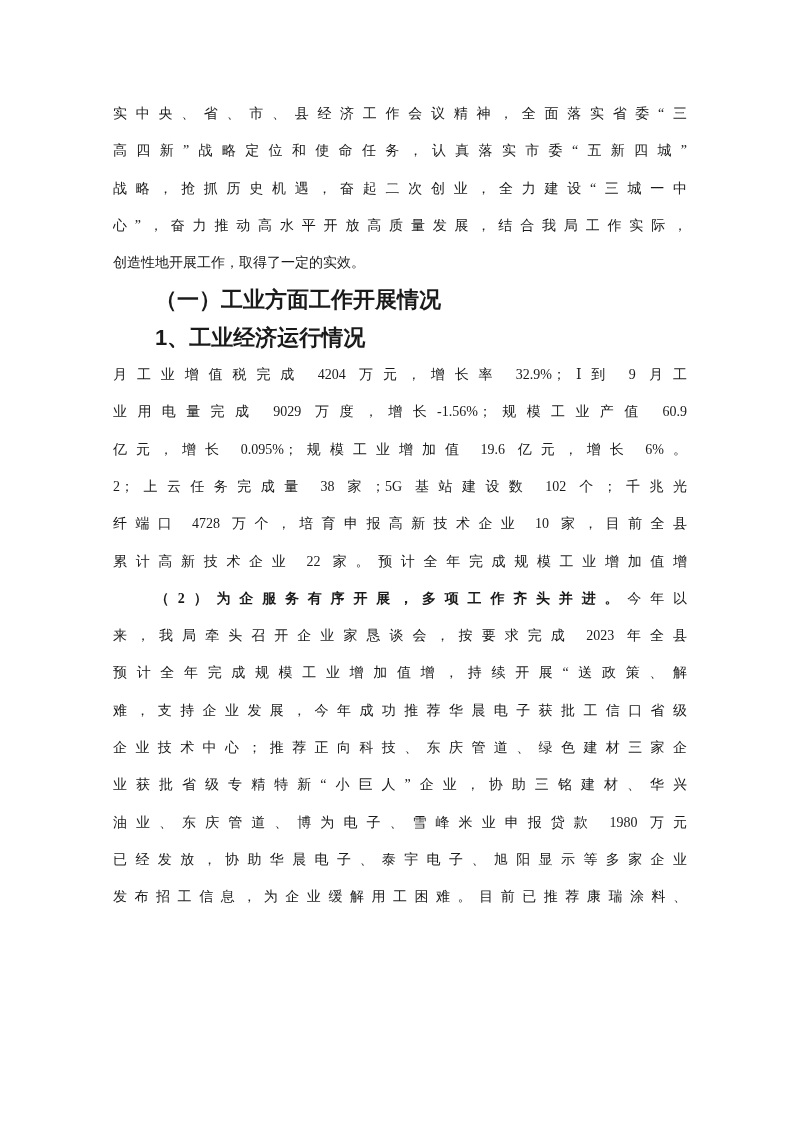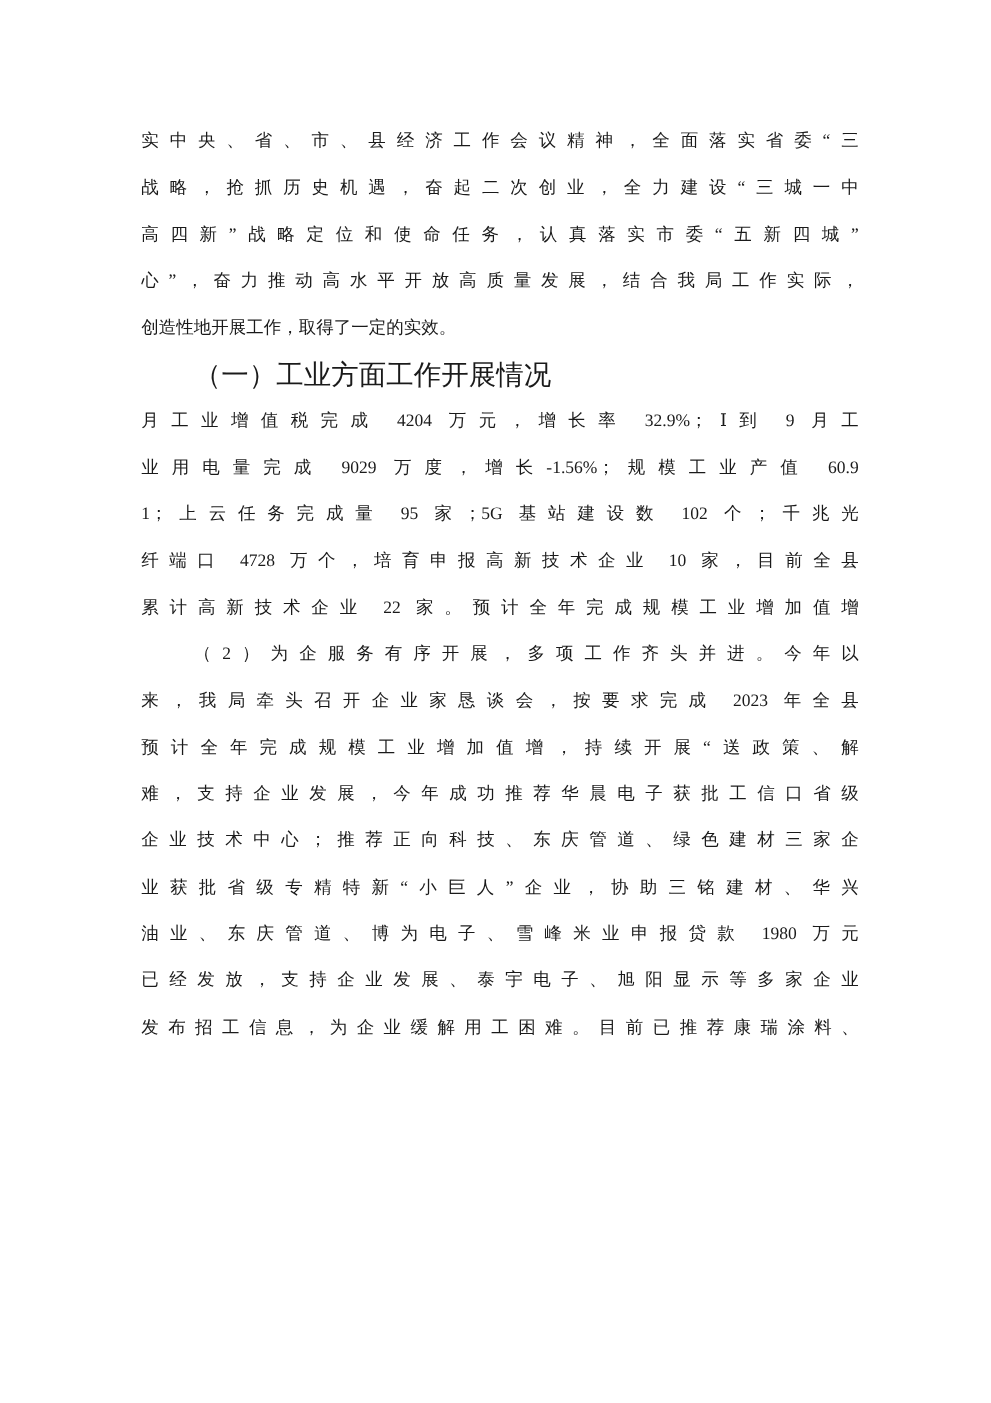--- a/index.html
+++ b/index.html
@@ -36,41 +36,43 @@
   .line.h1 {
     font-family: "Liberation Sans", "DejaVu Sans", sans-serif;
     font-weight: 700;
     font-size: 22px;
   }
   .line.h2 {
     font-family: "Liberation Sans", "DejaVu Sans", sans-serif;
     font-weight: 600;
     font-size: 22px;
   }
-  .b { font-weight: 400; margin-top: 37px; }
+  .b { font-weight: 700; margin-top: 37px; }
 </style>
 </head>
 <body>
 
 <div class="page">
   <div class="text-block">
       <div class="line body fill"><span>实中央、省、市、县经济工作会议精神，全面落实省委“三</span></div>
+      <div class="line body fill"><span>高四新”战略定位和使命任务，认真落实市委“五新四城”</span></div>
       <div class="line body fill"><span>战略，抢抓历史机遇，奋起二次创业，全力建设“三城一中</span></div>
-      <div class="line body fill"><span>高四新”战略定位和使命任务，认真落实市委“五新四城”</span></div>
       <div class="line body fill"><span>心”，奋力推动高水平开放高质量发展，结合我局工作实际，</span></div>
       <div class="line body"><span>创造性地开展工作，取得了一定的实效。</span></div>
       <div class="line h1 indent"><span class="b">（一）工业方面工作开展情况</span></div>
+      <div class="line h2 indent"><span class="b">1、工业经济运行情况</span></div>
       <div class="line body fill"><span>月工业增值税完成 4204 万元，增长率 32.9%；Ⅰ到 9 月工</span></div>
       <div class="line body fill"><span>业用电量完成 9029 万度，增长-1.56%；规模工业产值 60.9</span></div>
-      <div class="line body fill"><span>1；上云任务完成量 95 家；5G 基站建设数 102 个；千兆光</span></div>
+      <div class="line body fill"><span>亿元，增长 0.095%；规模工业增加值 19.6 亿元，增长 6%。</span></div>
+      <div class="line body fill"><span>2；上云任务完成量 38 家；5G 基站建设数 102 个；千兆光</span></div>
       <div class="line body fill"><span>纤端口 4728 万个，培育申报高新技术企业 10 家，目前全县</span></div>
       <div class="line body fill"><span>累计高新技术企业 22 家。预计全年完成规模工业增加值增</span></div>
       <div class="line body fill indent"><span class="b">（2）为企服务有序开展，多项工作齐头并进。</span><span>今年以</span></div>
       <div class="line body fill"><span>来，我局牵头召开企业家恳谈会，按要求完成 2023 年全县</span></div>
       <div class="line body fill"><span>预计全年完成规模工业增加值增，持续开展“送政策、解</span></div>
       <div class="line body fill"><span>难，支持企业发展，今年成功推荐华晨电子获批工信口省级</span></div>
       <div class="line body fill"><span>企业技术中心；推荐正向科技、东庆管道、绿色建材三家企</span></div>
       <div class="line body fill"><span>业获批省级专精特新“小巨人”企业，协助三铭建材、华兴</span></div>
       <div class="line body fill"><span>油业、东庆管道、博为电子、雪峰米业申报贷款 1980 万元</span></div>
-      <div class="line body fill"><span>已经发放，支持企业发展、泰宇电子、旭阳显示等多家企业</span></div>
+      <div class="line body fill"><span>已经发放，协助华晨电子、泰宇电子、旭阳显示等多家企业</span></div>
       <div class="line body fill"><span>发布招工信息，为企业缓解用工困难。目前已推荐康瑞涂料、</span></div>
     </div>
 </div>
 
 </body></html>

